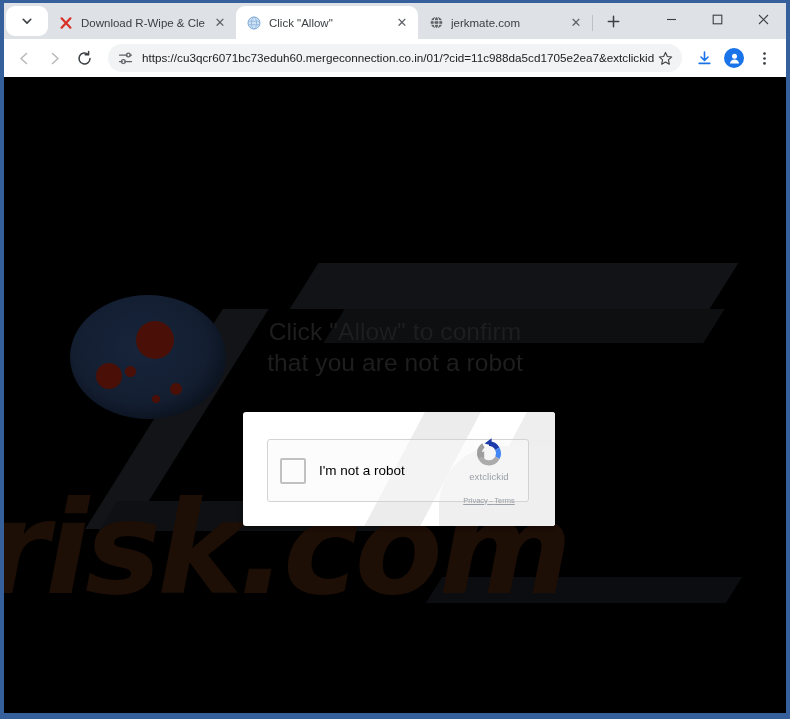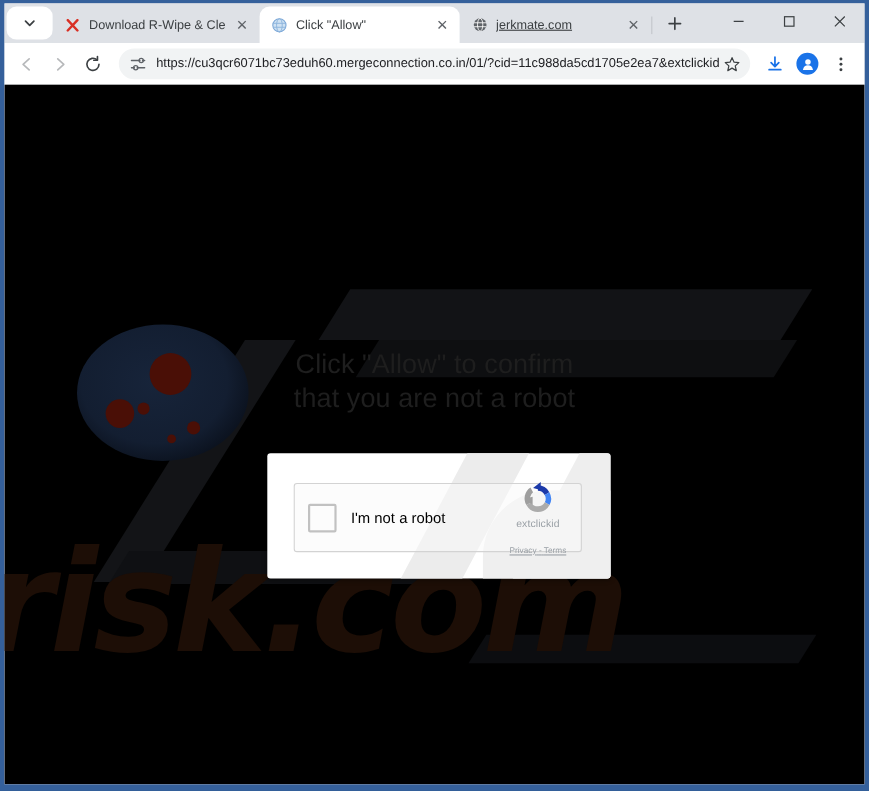--- a/index.html
+++ b/index.html
@@ -72,21 +72,21 @@
   }
   .tab-title {
     font-size: 11.5px;
     color: #3c4043;
     white-space: nowrap;
     overflow: hidden;
     line-height: 16px;
   }
   .tab.w1 .tab-title { width: 124px; }
   .tab.w2 .tab-title { width: 118px; }
-  .tab.w3 .tab-title { width: 110px; text-decoration: underline; }
+  .tab.w3 .tab-title { width: 110px; }
 
   .tab-close {
     width: 16px; height: 16px;
     flex: none;
     display: flex; align-items: center; justify-content: center;
     color: #5f6368;
     font-size: 13px;
     line-height: 1;
   }
 

